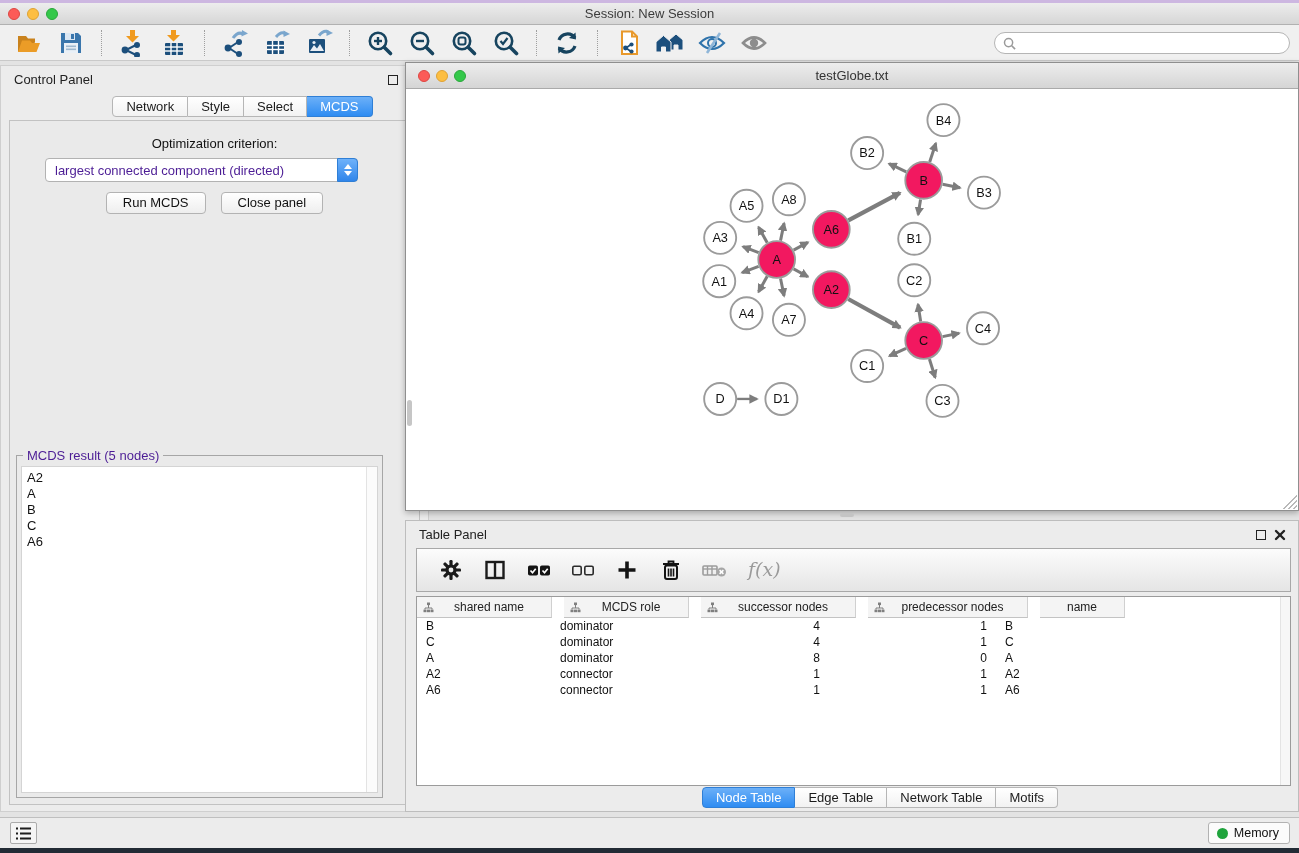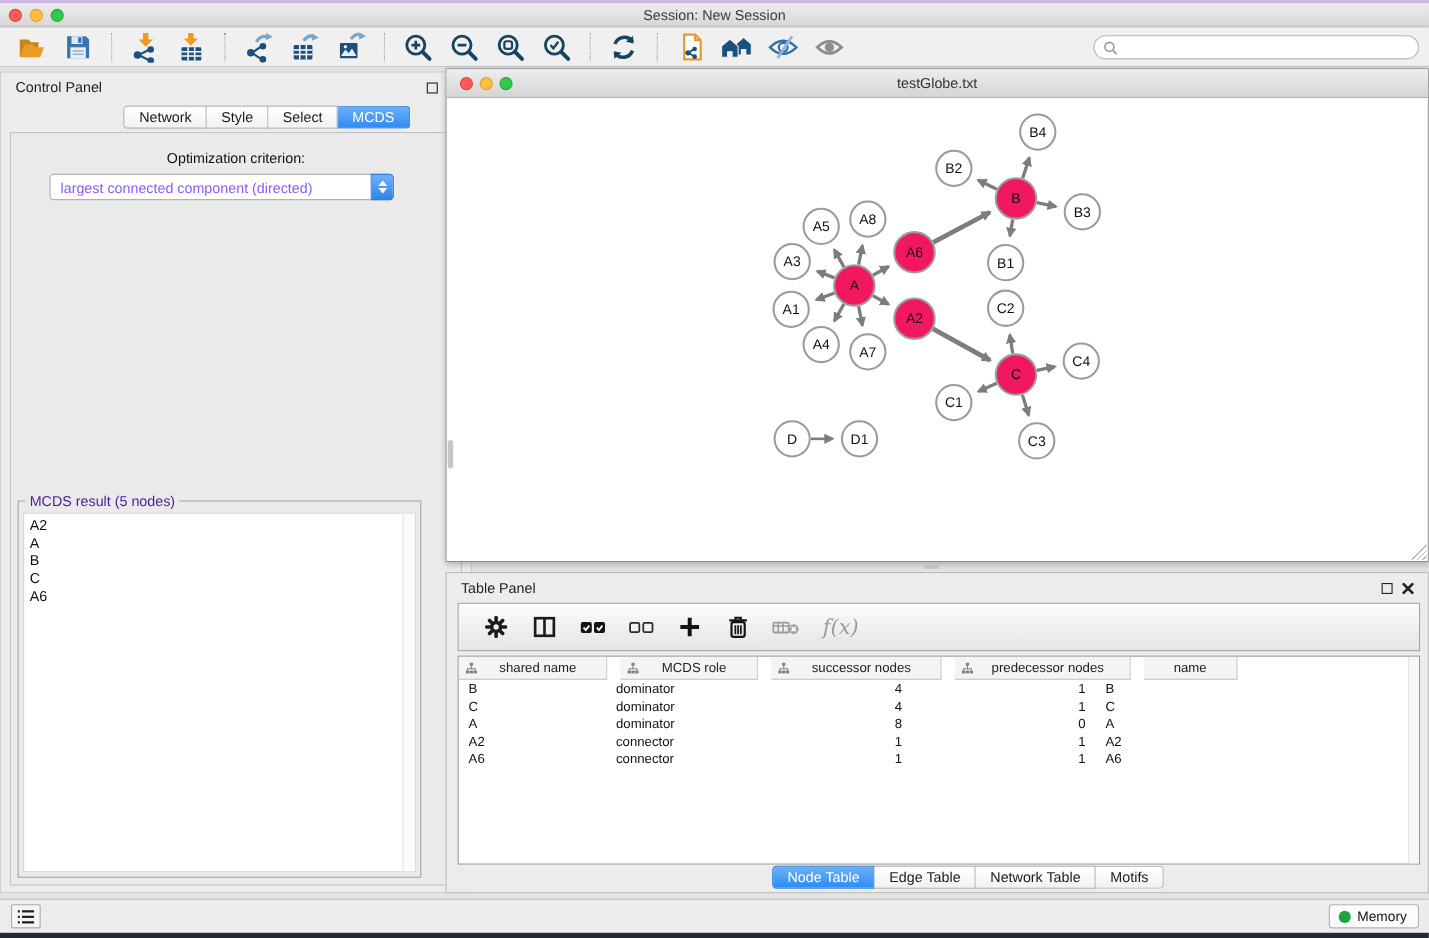--- a/index.html
+++ b/index.html
@@ -63,21 +63,21 @@
   .cp-body {
     position:absolute; left:8px; right:8px; top:54px; bottom:6px;
     background:#eaeaea; border:1px solid #c2c2c2;
   }
   .opt-label { position:absolute; left:0; width:100%; top:15px; text-align:center; font-size:13px; color:#111; }
   .combo {
     position:absolute; left:35px; top:37px; width:313px; height:24px;
     background:#fff; border:1px solid #b2b2b2; border-radius:4px;
     display:flex; align-items:center;
   }
-  .combo .combo-text { flex:1; padding-left:9px; font-size:13px; color:#8b5cf6; white-space:nowrap; overflow:hidden; }
+  .combo .combo-text { flex:1; padding-left:9px; font-size:13px; color:#4c1d95; white-space:nowrap; overflow:hidden; }
   .combo .stepper {
     width:21px; height:24px; margin:-1px -1px -1px 0; border-radius:0 4px 4px 0;
     background:linear-gradient(#6fb2fa,#2f85ea); border:1px solid #2f7fd6;
     display:flex; flex-direction:column; align-items:center; justify-content:center; gap:2px;
   }
   .stepper .up { width:0; height:0; border-left:4px solid transparent; border-right:4px solid transparent; border-bottom:5px solid #fff; }
   .stepper .down { width:0; height:0; border-left:4px solid transparent; border-right:4px solid transparent; border-top:5px solid #fff; }
   .btn-row { position:absolute; left:0; top:71px; width:100%; display:flex; justify-content:center; gap:15px; }
   .mac-btn {
     height:22px; line-height:20px; padding:0 16px; font-size:13px; color:#111;
@@ -350,20 +350,24 @@
       <div class="seg-tab active">MCDS</div>
     </div>
   <div class="cp-body">
     <div class="opt-label">Optimization criterion:</div>
     <div class="combo">
       <div class="combo-text">largest connected component (directed)</div>
       <div class="stepper">
           <span class="up"></span>
           <span class="down"></span>
         </div>
+    </div>
+    <div class="btn-row">
+      <button class="mac-btn">Run MCDS</button>
+      <button class="mac-btn">Close panel</button>
     </div>
     <div class="result-fieldset">
       <div class="result-legend">MCDS result (5 nodes)</div>
       <div class="result-listbox">
         <div class="result-items">
             <div class="list-item">A2</div>
             <div class="list-item">A</div>
             <div class="list-item">B</div>
             <div class="list-item">C</div>
             <div class="list-item">A6</div>

